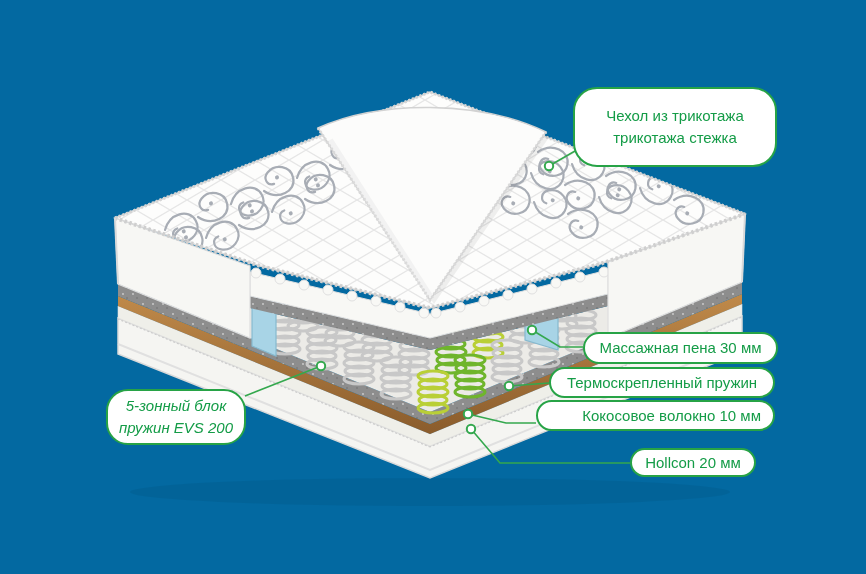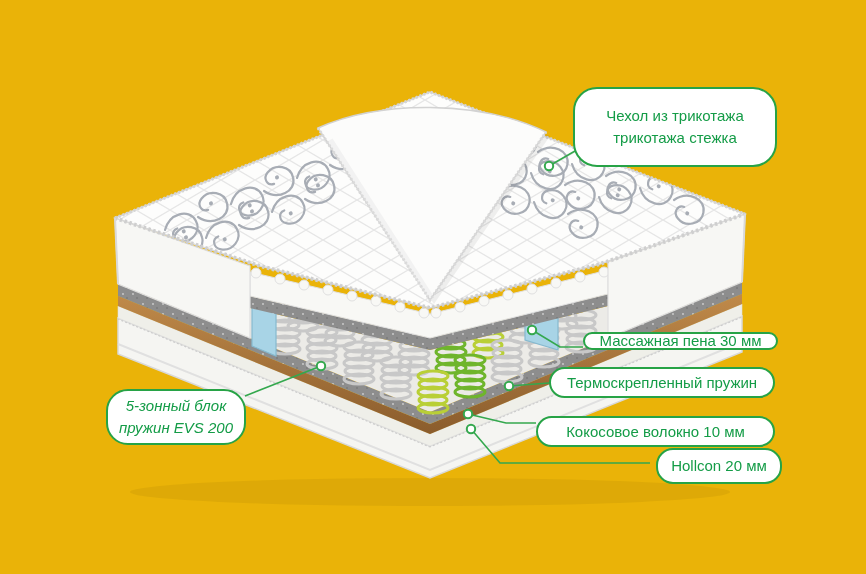--- a/index.html
+++ b/index.html
@@ -1,17 +1,17 @@
 <!DOCTYPE html>
 <html><head>
 <meta charset="utf-8">
 <style>
   html,body{margin:0;padding:0;background:#ffffff;}
   .stage{
-    position:relative;width:866px;height:574px;background:#eab308;overflow:hidden;
+    position:relative;width:866px;height:574px;background:#0369a1;overflow:hidden;
     font-family:"Liberation Sans", sans-serif;
     --green:#27a346;
   }
   .stage svg{position:absolute;left:0;top:0;}
   .callout{
     position:absolute;box-sizing:border-box;
     display:flex;flex-direction:column;align-items:center;justify-content:center;
     background:#ffffff;border:2px solid var(--green);
     color:#149c47;font-size:15px;line-height:1.45;text-align:center;
     padding:4px 12px;border-radius:18px;z-index:5;
@@ -199,33 +199,33 @@
       <circle cx="471" cy="429" r="4.2"></circle>
       <circle cx="321" cy="366" r="4.2"></circle>
     </g>
   </svg>
 
   <div class="callout" style="left:573px;top:87px;width:204px;height:80px;border-radius:24px;">
     <span>Чехол из трикотажа</span>
     <span>трикотажа стежка</span>
   </div>
 
-  <div class="callout pill" style="left:583px;top:332px;width:195px;height:18px;">
+  <div class="callout pill" style="left:583px;top:332px;width:195px;height:32px;">
     <span>Массажная пена 30 мм</span>
   </div>
 
   <div class="callout pill" style="left:549px;top:367px;width:226px;height:31px;">
     <span>Термоскрепленный пружин</span>
   </div>
 
-  <div class="callout pill" style="left:536px;top:416px;width:239px;height:31px;">
+  <div class="callout pill" style="left:536px;top:400px;width:239px;height:31px;align-items:flex-end;">
     <span>Кокосовое волокно 10 мм</span>
   </div>
 
-  <div class="callout pill" style="left:656px;top:448px;width:126px;height:36px;align-items:center;">
+  <div class="callout pill" style="left:630px;top:448px;width:126px;height:29px;align-items:center;">
     <span>Hollcon 20 мм</span>
   </div>
 
   <div class="callout" style="left:106px;top:389px;width:140px;height:56px;border-radius:22px;font-style:italic;">
     <span>5-зонный блок</span>
     <span>пружин EVS 200</span>
   </div>
 
 </div>
 

